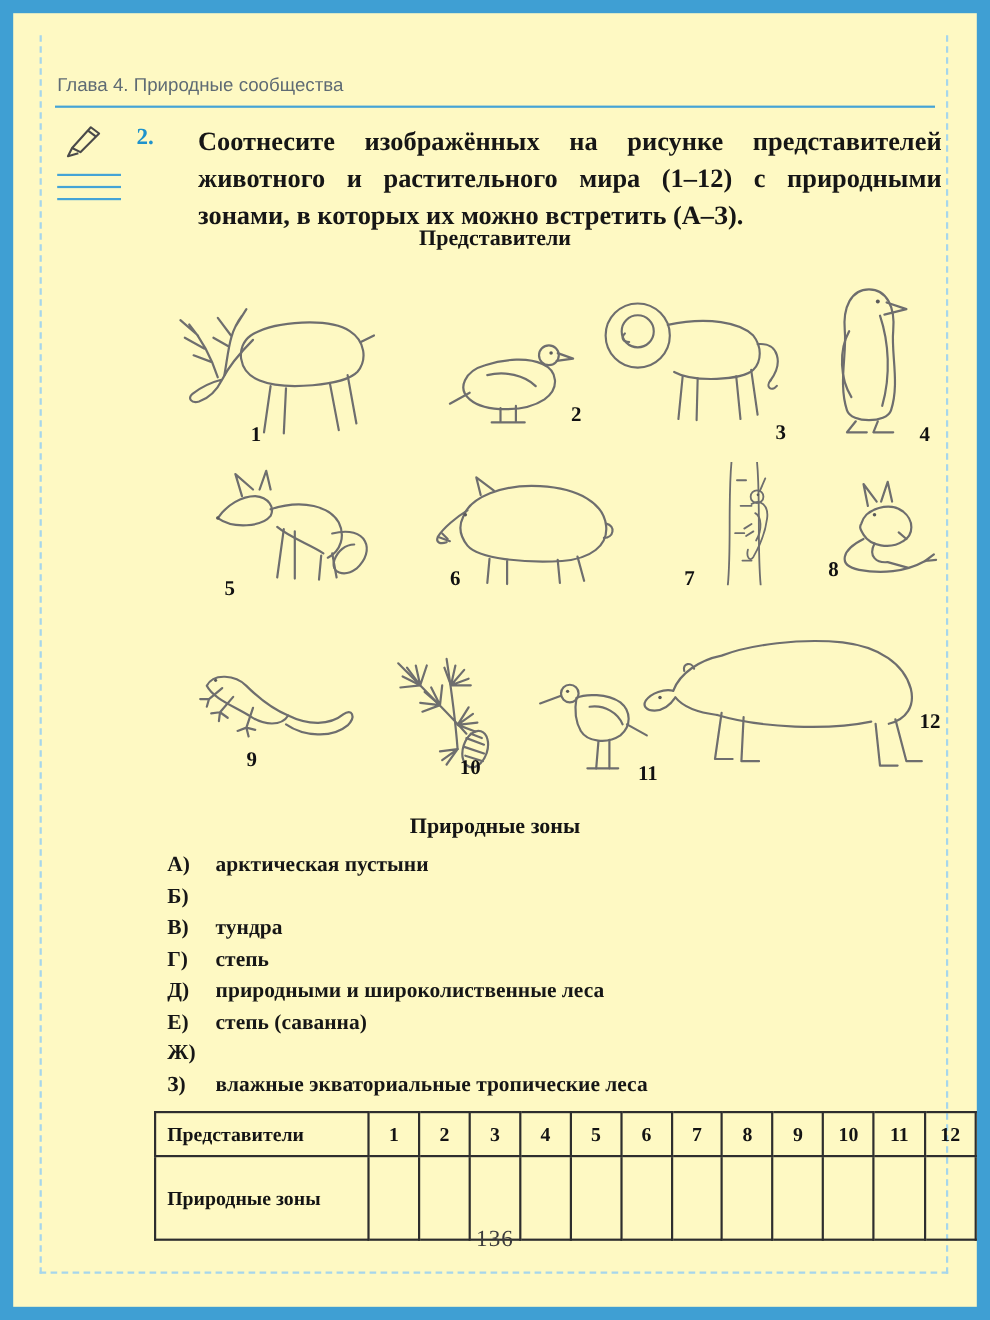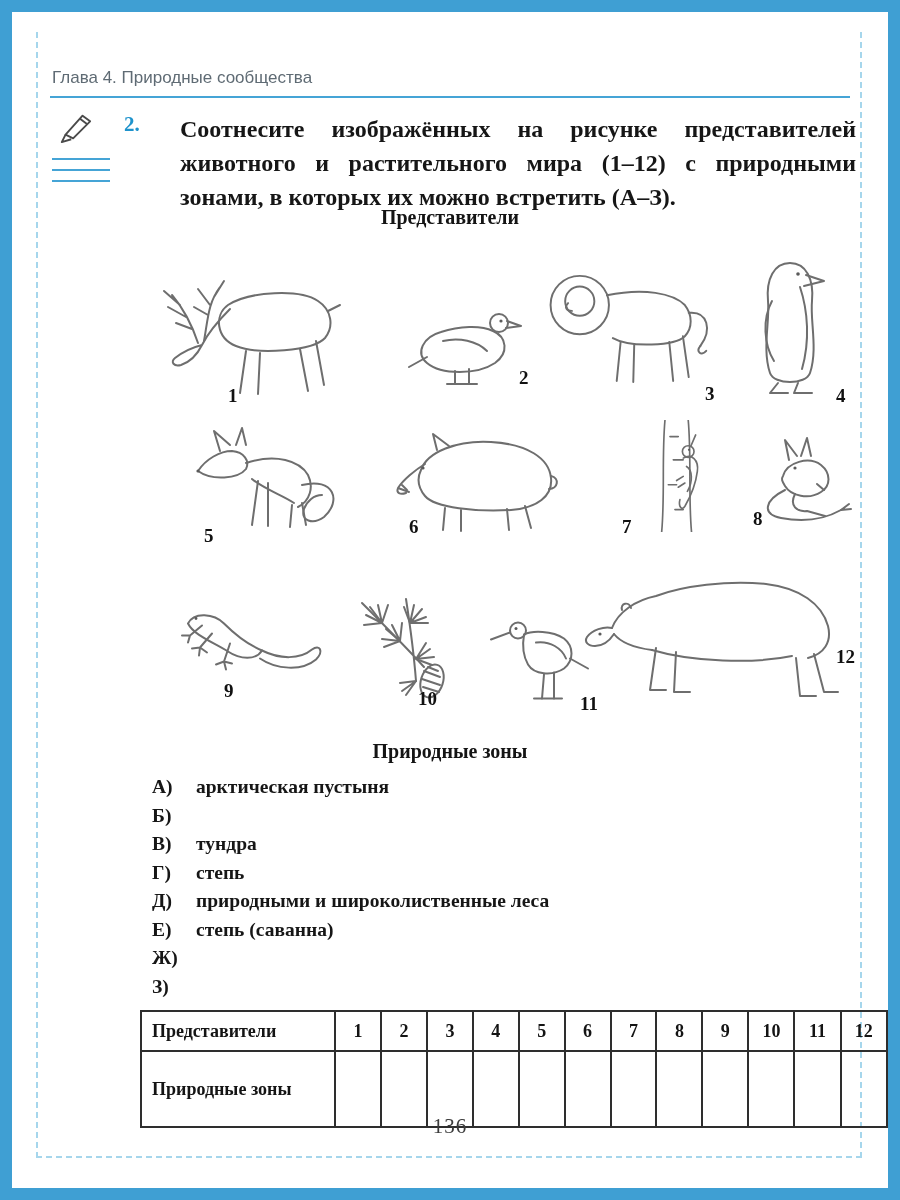--- a/index.html
+++ b/index.html
@@ -1,17 +1,17 @@
 <!DOCTYPE html>
 <html><head>
 <meta charset="utf-8">
 <style>
   html,body{margin:0;padding:0;width:900px;height:1200px;overflow:hidden;
     font-family:"Liberation Serif",serif;background:#3f9fd3;}
-  .page{position:absolute;left:12px;top:12px;right:12px;bottom:12px;background:#ffffff;}
+  .page{position:absolute;left:12px;top:12px;right:12px;bottom:12px;background:#fef9c3;}
 
   
   .guide{position:absolute;border-color:#a6d6ec;}
   .guide.left{left:24px;top:20px;bottom:30px;border-left:2px dashed #a6d6ec;width:0;}
   .guide.right{right:26px;top:20px;bottom:30px;border-left:2px dashed #a6d6ec;width:0;}
   .guide.bottom{left:24px;right:26px;bottom:30px;border-top:2px dashed #a6d6ec;height:0;}
 
   .chapter-header{position:absolute;left:40px;top:56px;font-family:"Liberation Sans",sans-serif;
     font-size:17px;color:#5f6b74;}
   .header-rule{position:absolute;left:38px;right:38px;top:84px;border-top:2px solid #45a4d6;}
@@ -242,21 +242,21 @@
       <span class="fig-num" style="left:258px;top:118px;">12</span>
     </div>
 
   </div>
 
   <div class="section-title zones-title">Природные зоны</div>
 
   <div class="zones">
     <div class="zone-row">
       <span class="zone-letter">А)</span>
-      <span class="zone-label">арктическая пустыня</span>
+      <span class="zone-label">арктическая пустыни</span>
     </div>
     <div class="zone-row">
       <span class="zone-letter">Б)</span>
     </div>
     <div class="zone-row">
       <span class="zone-letter">В)</span>
       <span class="zone-label">тундра</span>
     </div>
     <div class="zone-row">
       <span class="zone-letter">Г)</span>
@@ -268,20 +268,21 @@
     </div>
     <div class="zone-row">
       <span class="zone-letter">Е)</span>
       <span class="zone-label">степь (саванна)</span>
     </div>
     <div class="zone-row">
       <span class="zone-letter">Ж)</span>
     </div>
     <div class="zone-row">
       <span class="zone-letter">З)</span>
+      <span class="zone-label">влажные экваториальные тропические леса</span>
     </div>
   </div>
 
   <table class="answer">
     <tbody>
         <tr class="row1">
       <td class="hd">Представители</td>
       <td class="num">1</td>
       <td class="num">2</td>
       <td class="num">3</td>

